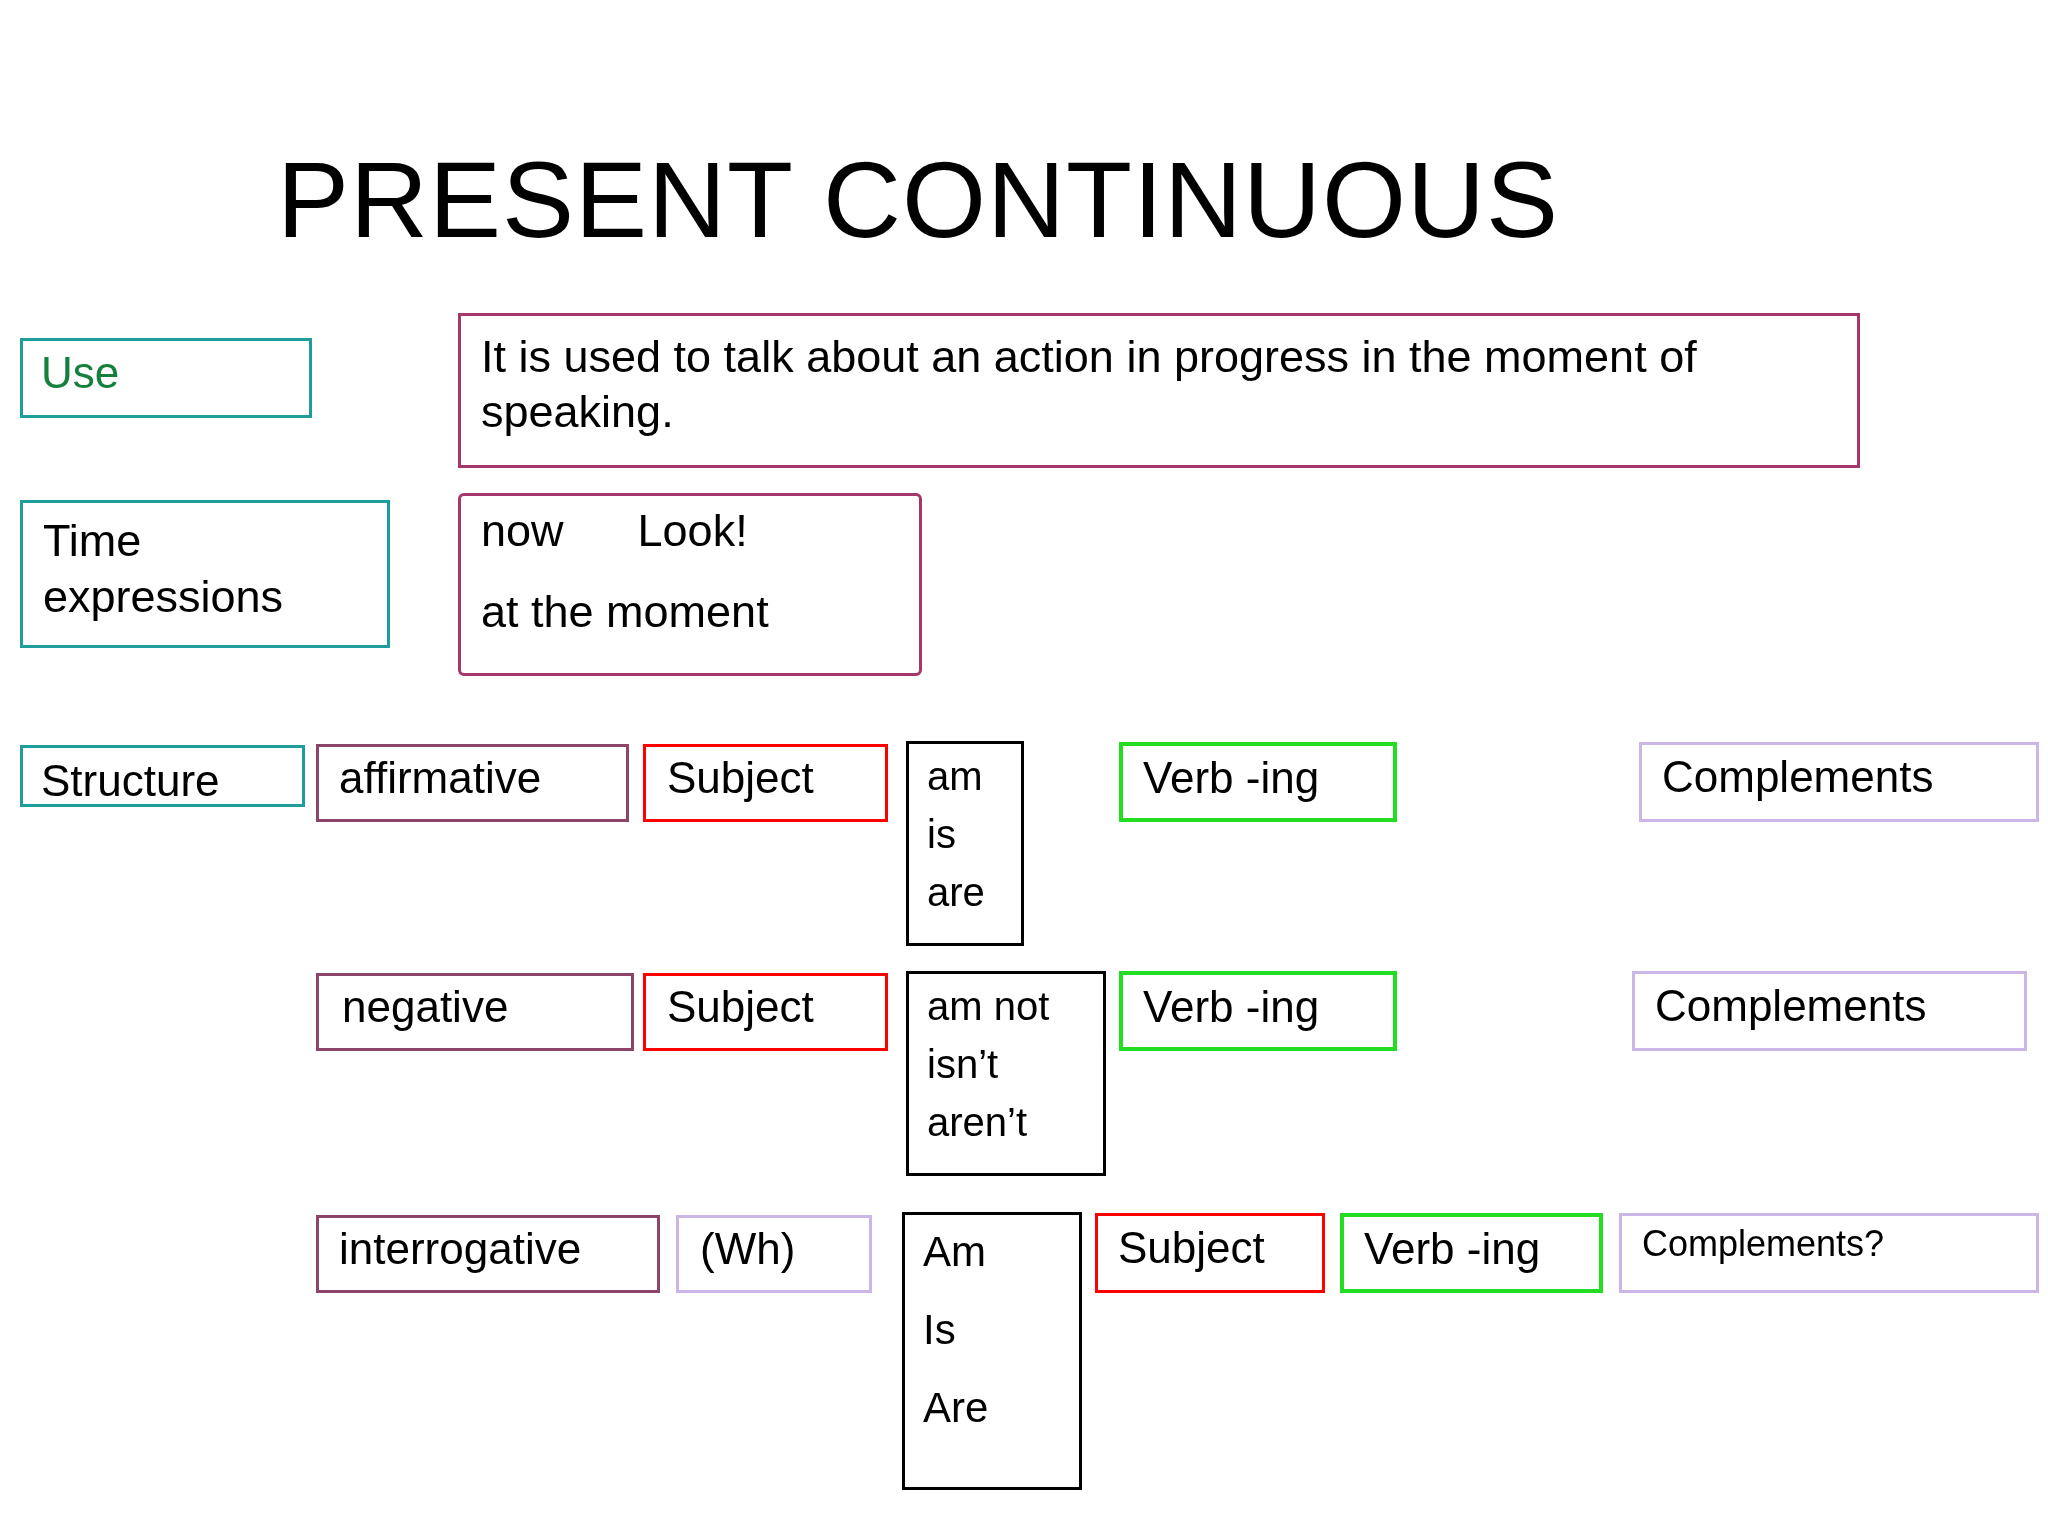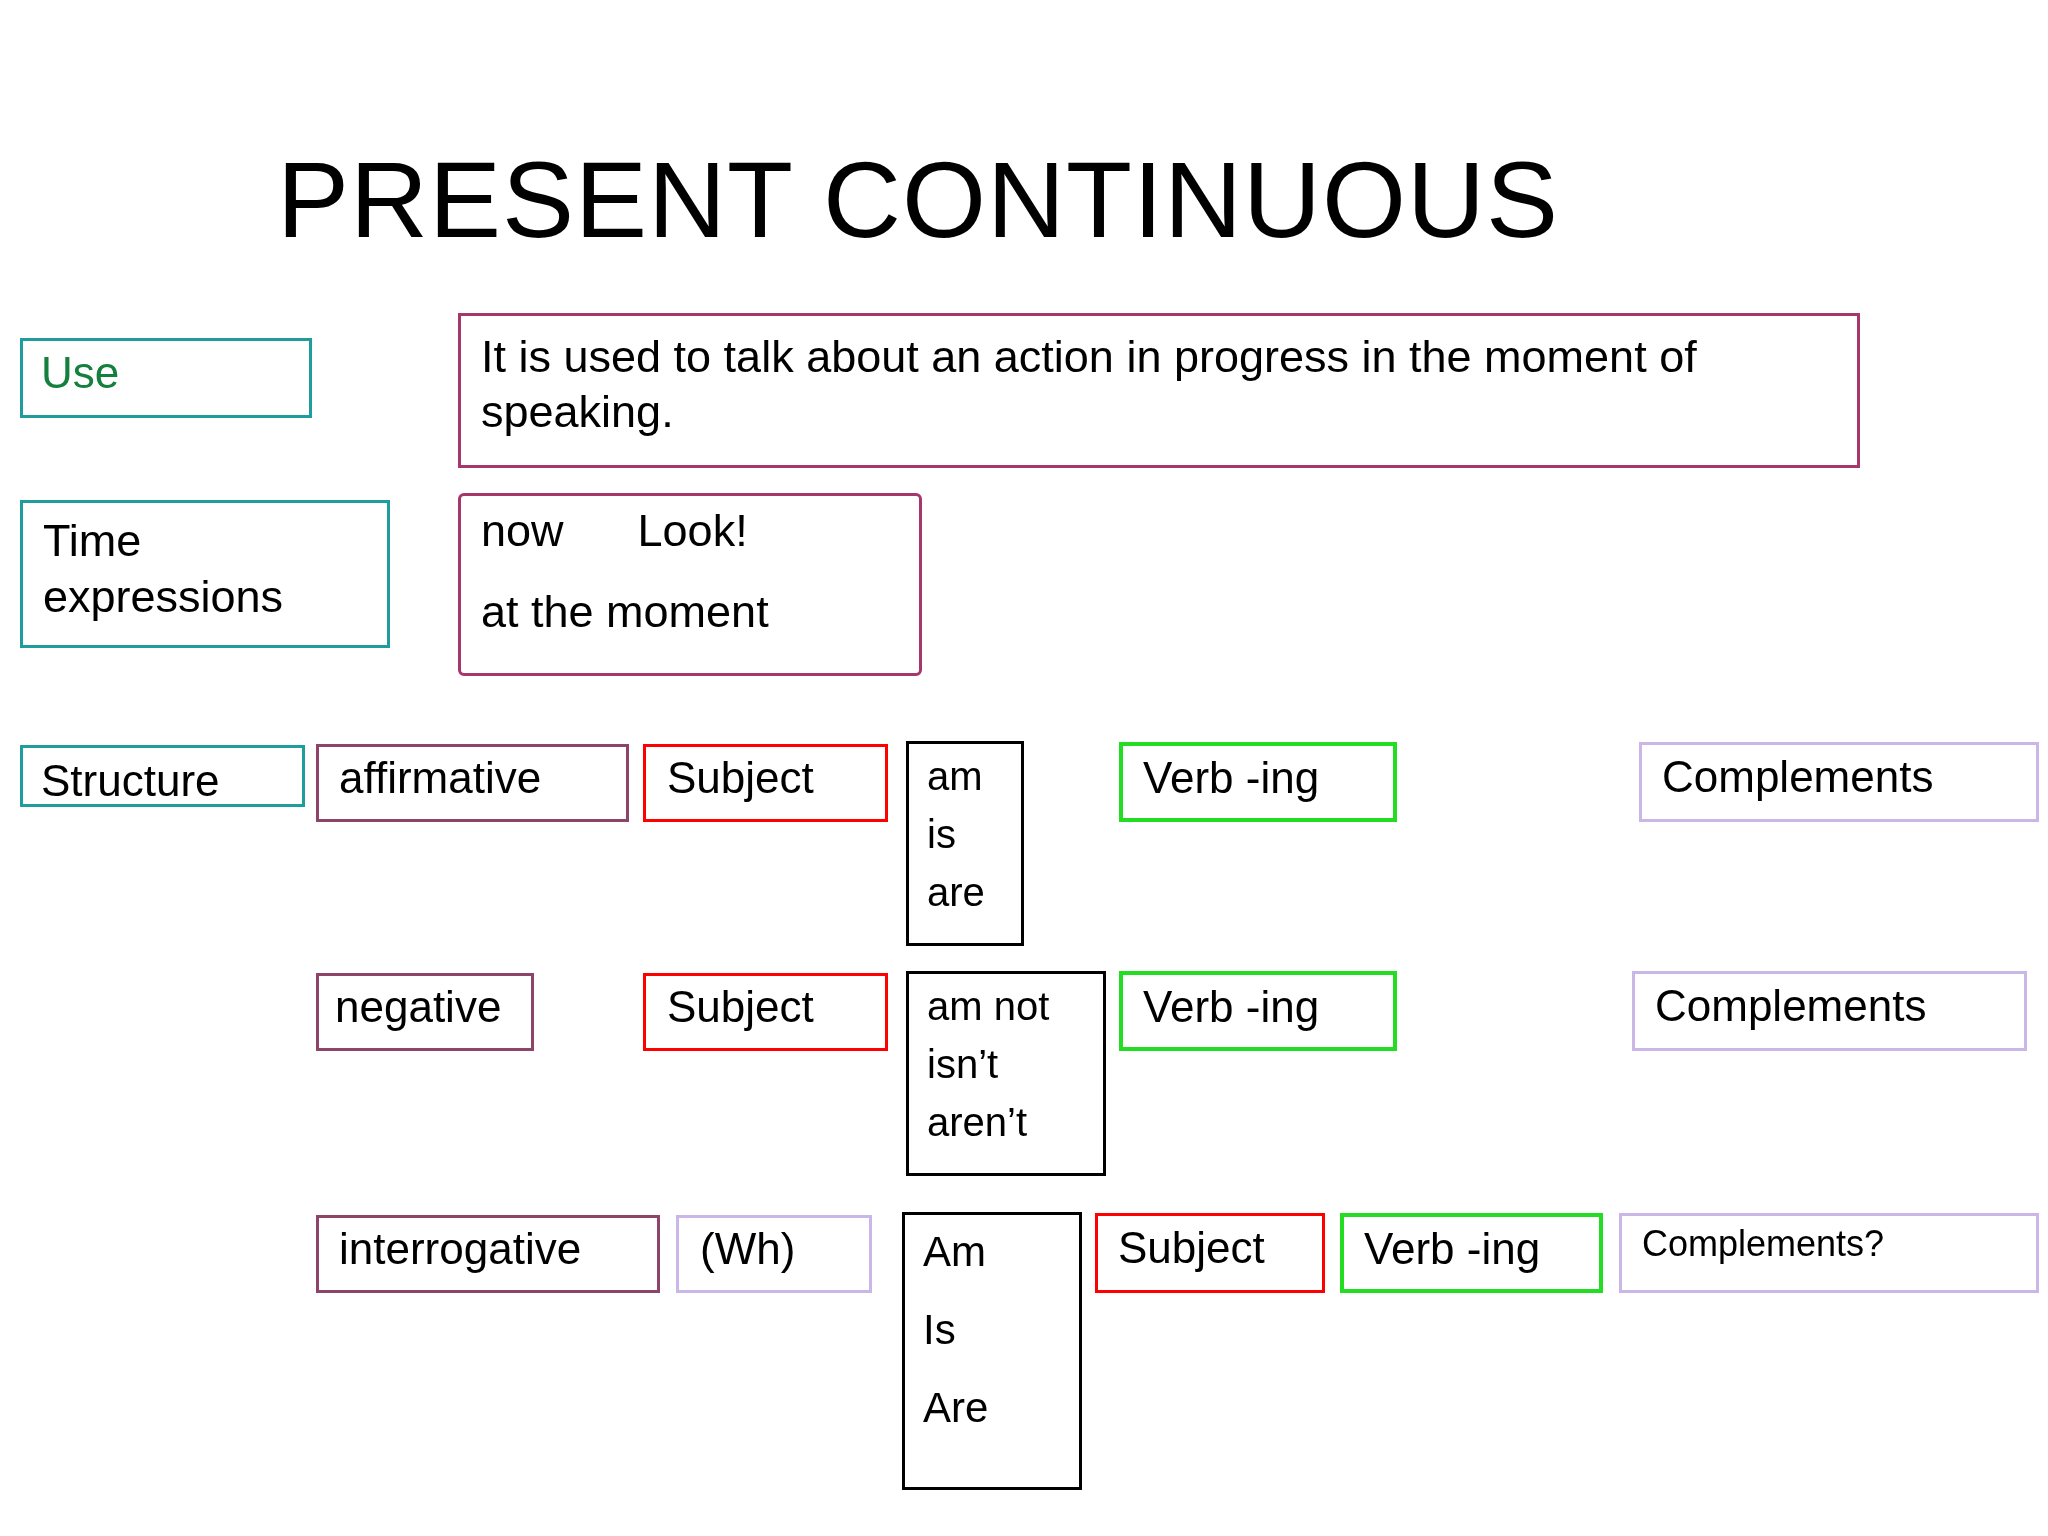--- a/index.html
+++ b/index.html
@@ -128,22 +128,22 @@
   #aff-verb .txt { font-size: 44px; line-height: 1.0; }
 
   #aff-comp {
     left: 1639px; top: 742px; width: 400px; height: 80px;
     padding: 10px 0 0 20px;
   }
   #aff-comp .txt { font-size: 44px; line-height: 1.0; }
 
   
   #neg-label {
-    left: 316px; top: 973px; width: 218px; height: 78px;
-    padding: 9px 0 0 16px;
+    left: 316px; top: 973px; width: 318px; height: 78px;
+    padding: 9px 0 0 23px;
   }
   #neg-label .txt { font-size: 44px; line-height: 1.0; }
 
   #neg-subject {
     left: 643px; top: 973px; width: 245px; height: 78px;
     padding: 9px 0 0 21px;
   }
   #neg-subject .txt { font-size: 44px; line-height: 1.0; }
 
   #neg-aux {

